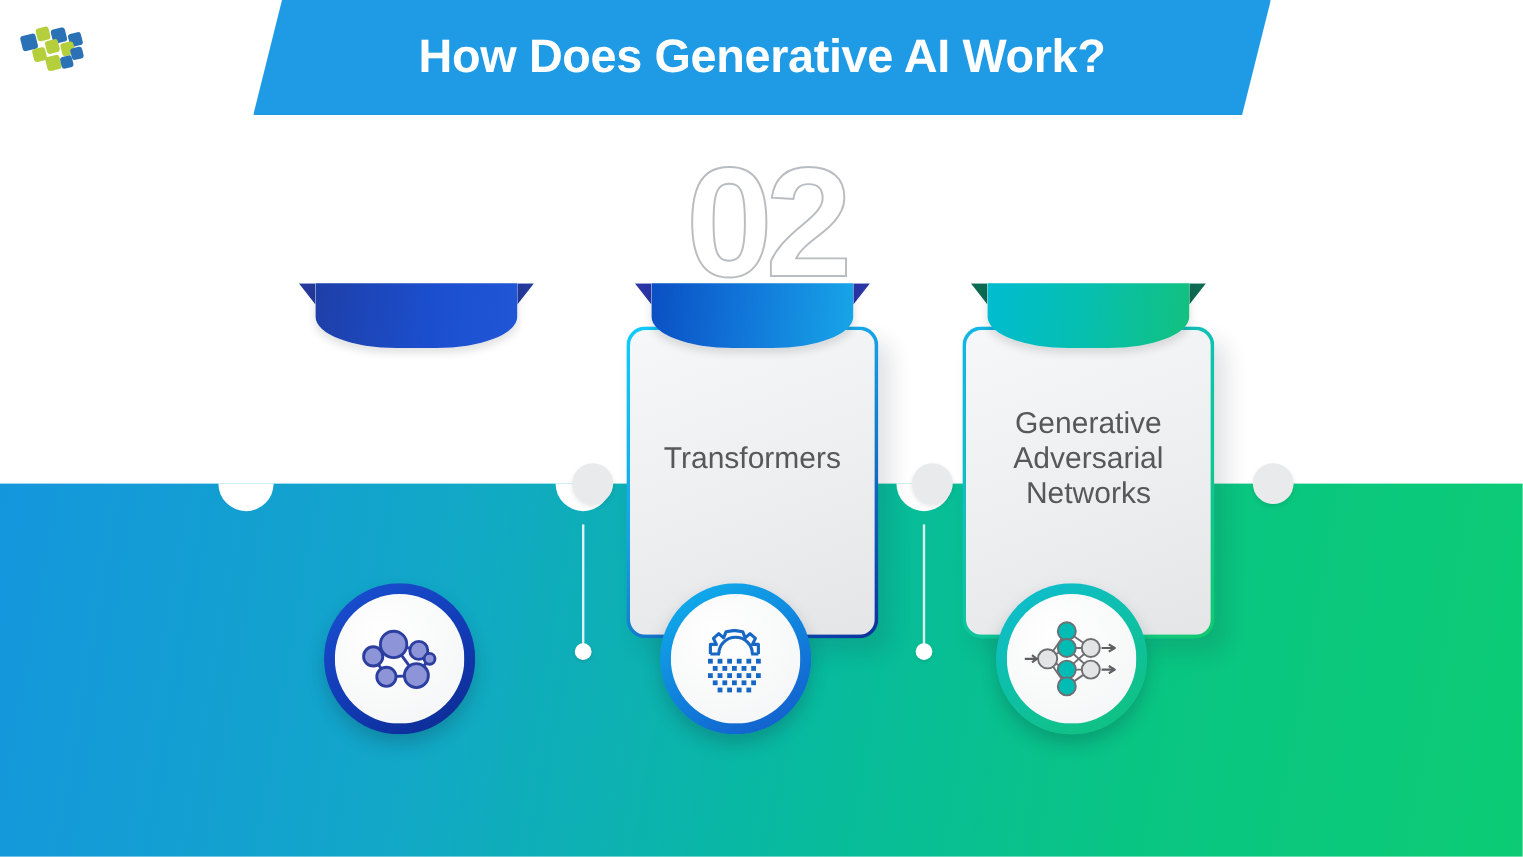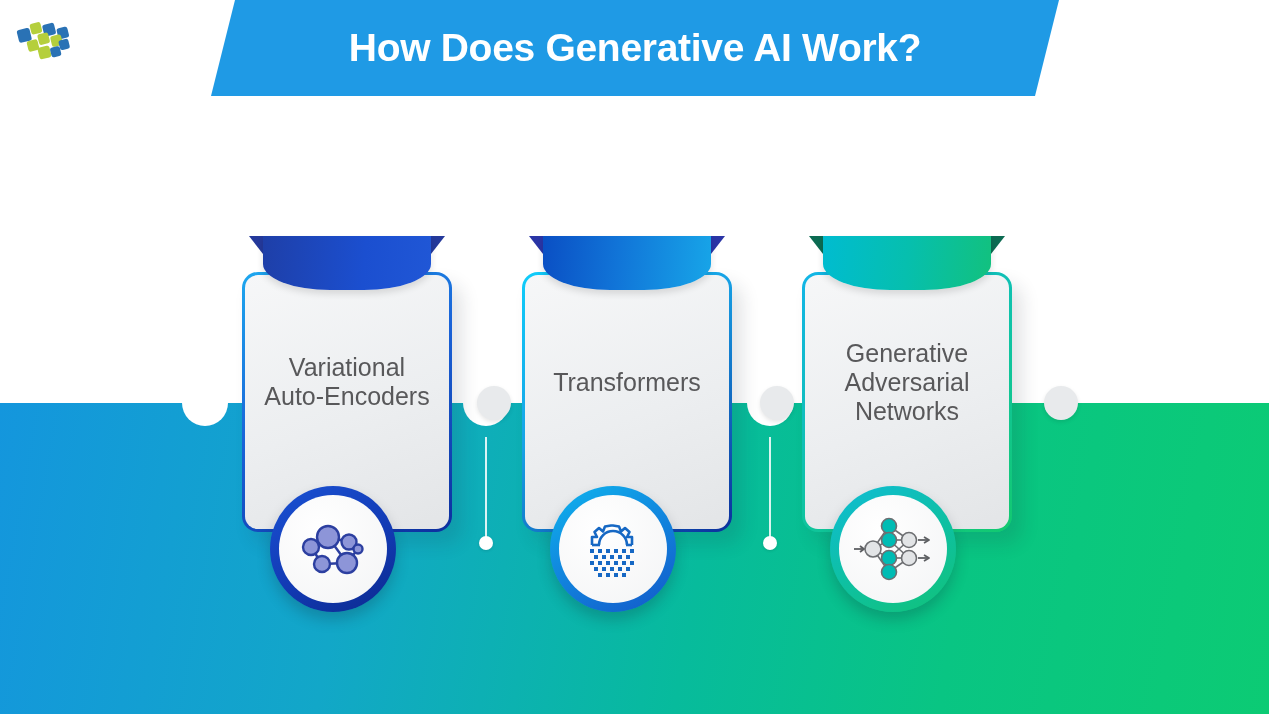--- a/index.html
+++ b/index.html
@@ -147,23 +147,20 @@
     <h1>How Does Generative AI Work?</h1>
   </div>
 
   <div class="connector" style="left:485px; top:437px; height:105px;"></div>
   <div class="connector-dot" style="left:479px; top:536px;"></div>
   <div class="connector" style="left:769px; top:437px; height:105px;"></div>
   <div class="connector-dot" style="left:763px; top:536px;"></div>
 
   <div class="col col-1">
 
-    <div class="card" style="--bordergrad:linear-gradient(150deg,#1da8ef 0%,#1a63d8 45%,#0d2f9e 100%);">
-      <div class="card-title">Variational Auto-Encoders</div>
-    </div>
 
     <div class="ribbon" style="--ribgrad:linear-gradient(95deg,#1e3fa8 0%,#1b4fd0 60%,#2057d6 100%);">
       <div class="fold-l" style="background:#24399b; clip-path:polygon(0 0,100% 0,100% 100%);"></div>
       <div class="fold-r" style="background:#24399b; clip-path:polygon(0 0,100% 0,0 100%);"></div>
       <div class="band"></div>
     </div>
 
     <div class="icon-circle" style="--ringgrad:linear-gradient(150deg,#1a52d4 0%,#123ab4 55%,#0c2a8e 100%);">
       <svg width="72" height="62" viewBox="0 0 72 62">
         <g stroke="#2c3fa0" stroke-width="2.4" fill="none">
@@ -180,20 +177,21 @@
           <circle cx="52" cy="24" r="7.5"></circle>
           <circle cx="25" cy="46" r="8"></circle>
           <circle cx="50" cy="45" r="10"></circle>
           <circle cx="61" cy="31" r="4.5"></circle>
         </g>
       </svg>
     </div>
   </div>
 
   <div class="col col-2">
+    <div class="bignum">02</div>
 
     <div class="card" style="--bordergrad:linear-gradient(140deg,#0fcdfa 0%,#17a3e6 40%,#0c2f9c 100%);">
       <div class="card-title">Transformers</div>
     </div>
 
     <div class="ribbon" style="--ribgrad:linear-gradient(95deg,#0a4fc4 0%,#1175d8 45%,#17a5e8 100%);">
       <div class="fold-l" style="background:#2a35a6; clip-path:polygon(0 0,100% 0,100% 100%);"></div>
       <div class="fold-r" style="background:#2a35a6; clip-path:polygon(0 0,100% 0,0 100%);"></div>
       <div class="band"></div>
     </div>

